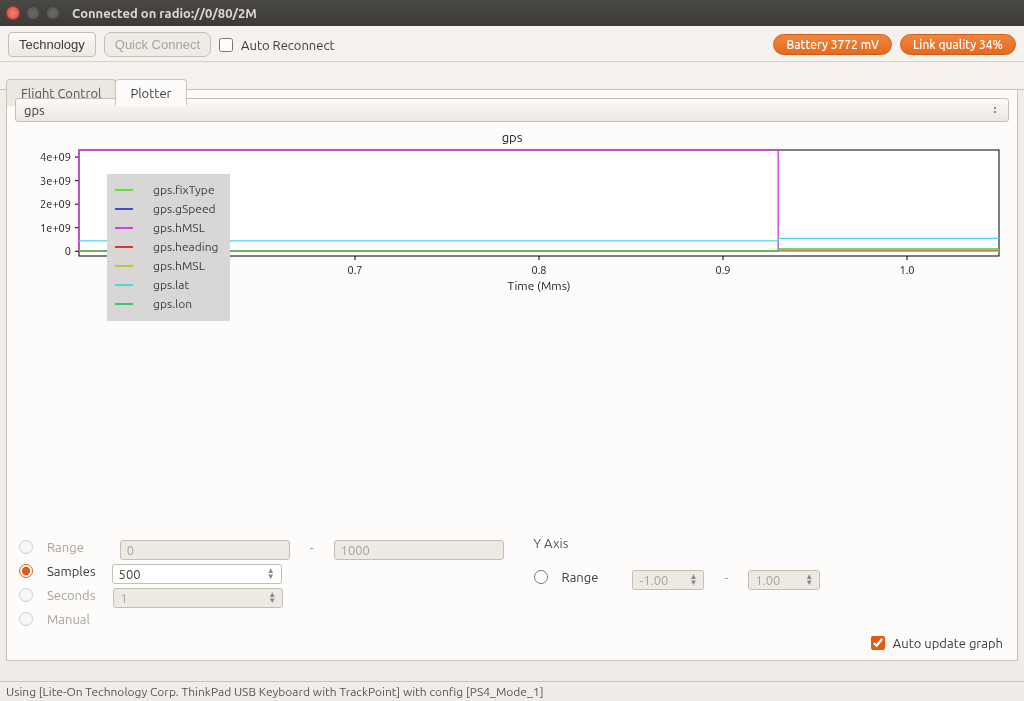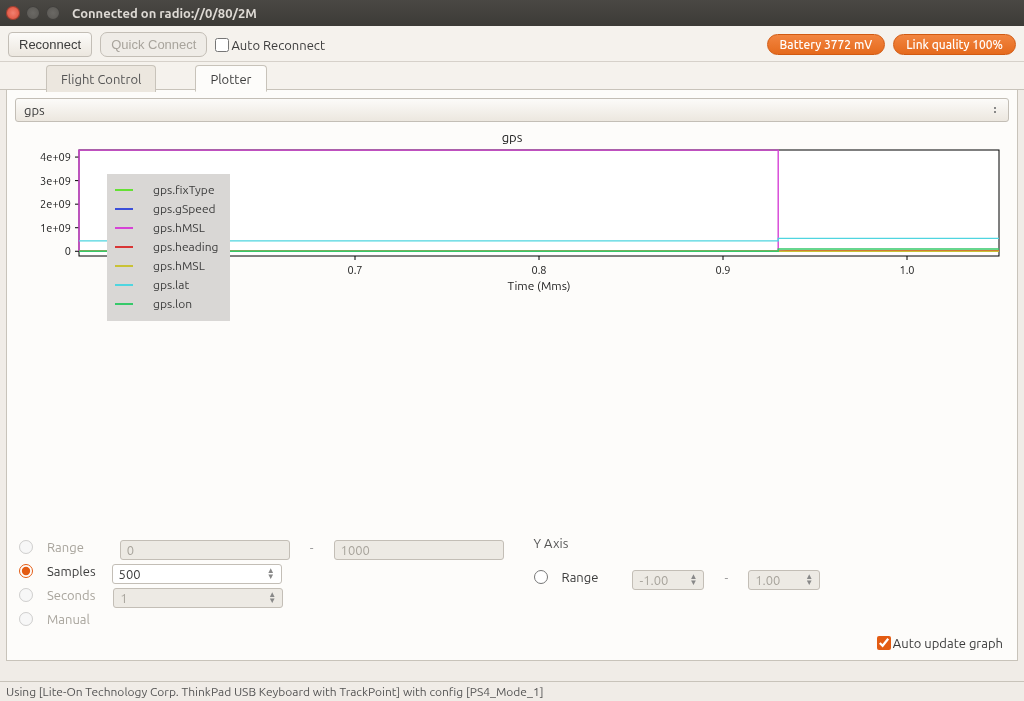--- a/index.html
+++ b/index.html
@@ -43,21 +43,21 @@
   .btn {
     background: linear-gradient(#fcfbf9,#ece7df);
     border: 1px solid #c3beb6;
     border-radius: 4px;
     padding: 4px 10px;
     font-size: 13px;
     color: #3c3c3c;
     cursor: pointer;
   }
   .btn.disabled { color: #a8a49c; background: #efece7; cursor: default; border-radius: 7px; }
-  .chk { display:flex; align-items:center; gap:2px; }
+  .chk { display:flex; align-items:center; gap:8px; }
   .chk input { width:14px; height:14px; }
   .spacer { flex: 1; }
 
   .pill {
     border-radius: 12px;
     color: #fff;
     font-size: 12px;
     padding: 3px 12px;
     font-weight: 500;
   }
@@ -70,21 +70,21 @@
   }
   .tab {
     padding: 6px 14px 5px;
     border:1px solid #c8c3ba;
     border-bottom: none;
     background: #ece7df;
     border-radius: 4px 4px 0 0;
     margin-right:-1px;
     color:#555; font-size:13px;
     cursor:pointer;
-    position:relative; top:3px;margin-left:40px;
+    position:relative; top:17px;
   }
   .tab.active { background:#fdfcfa; color:#3c3c3c; border-bottom:1px solid #fdfcfa; z-index:2;}
   .tabcontent {
     flex:1; background:#fdfcfa; margin:0 6px 20px 6px; border:1px solid #c8c3ba; border-top:none;
     display:flex; flex-direction:column; overflow:hidden;
   }
 
   .dd-row { padding:8px 8px 0; }
   .dropdown {
     width:100%;
@@ -149,29 +149,29 @@
 <body>
 
 <div class="titlebar">
   <span class="win-btn win-close"></span>
   <span class="win-btn win-min"></span>
   <span class="win-btn win-max"></span>
   <span class="title">Connected on radio://0/80/2M</span>
 </div>
 
 <div class="toolbar">
-  <button class="btn">Reconnect</button>
+  <button class="btn">Technology</button>
   <button class="btn disabled">Quick Connect</button>
   <label class="chk">
     <input type="checkbox" style="">
     <span>Auto Reconnect</span>
   </label>
   <div class="spacer"></div>
   <span class="pill pill-battery">Battery 3772 mV</span>
-  <span class="pill pill-link">Link quality 100%</span>
+  <span class="pill pill-link">Link quality 34%</span>
 </div>
 
 <div class="tabs">
   <div class="tab">Flight Control</div>
   <div class="tab active">Plotter</div>
 </div>
 
 <div class="tabcontent">
   <div class="dd-row">
     <div class="dropdown">

